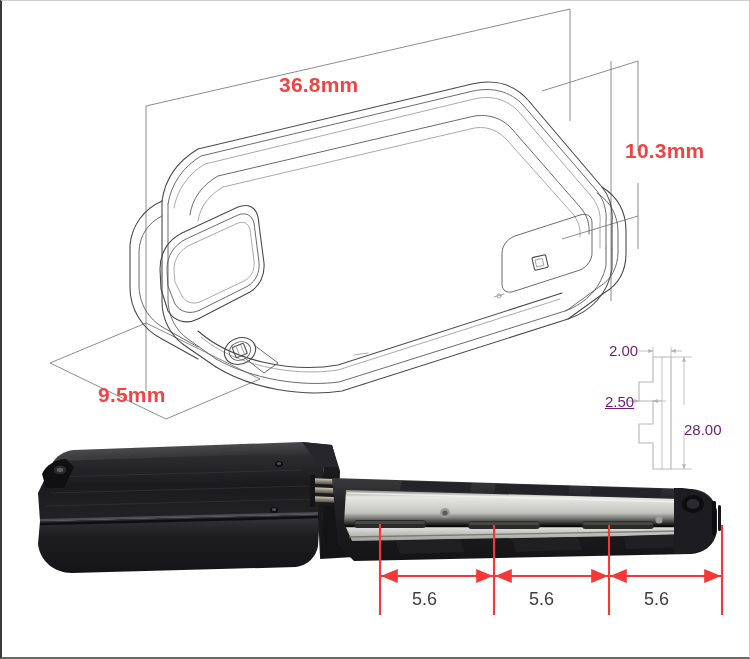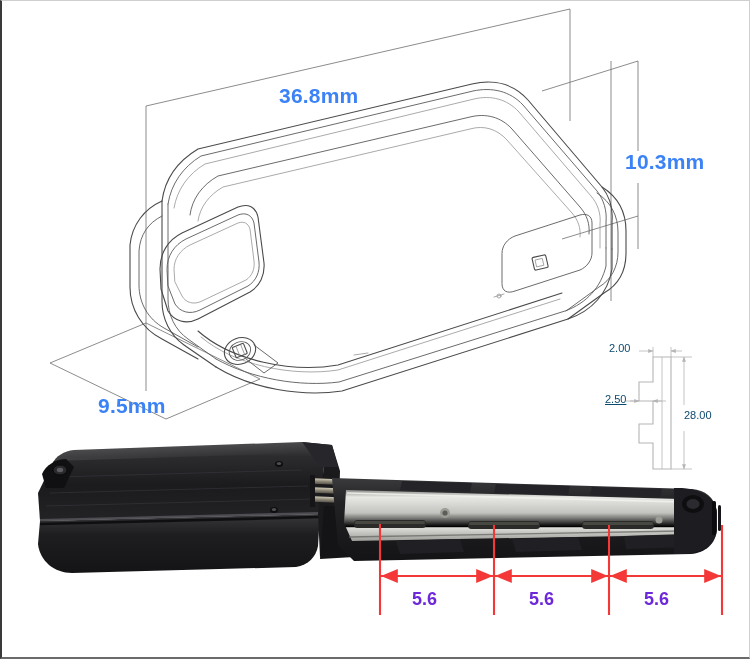--- a/index.html
+++ b/index.html
@@ -25,50 +25,49 @@
     position: absolute;
     left: 0; top: 0;
     width: 750px;
     height: 659px;
   }
   .layer svg { display: block; }
 
   
   .dim-label {
     position: absolute;
-    color: #3b82f6;
+    color: #ef4444;
     font-size: 21px;
     font-weight: 600;
     letter-spacing: .2px;
     white-space: nowrap;
     font-family: "Liberation Sans", "DejaVu Sans", sans-serif;
-    margin-top: 11px;
   }
   #lbl-length { left: 277px; top: 72px; }
   #lbl-height { left: 623px; top: 138px; }
   #lbl-width  { left: 96px;  top: 382px; }
 
   .xsec-label {
     position: absolute;
-    color: #0c4a6e;
-    font-size: 11px;
+    color: #701a75;
+    font-size: 15px;
     font-weight: 400;
     white-space: nowrap;
     font-family: "Liberation Sans", "DejaVu Sans", sans-serif;
     text-align: center;
   }
   #lbl-x200  { left: 607px; top: 341px; }
   #lbl-x250  { left: 603px; top: 392px; text-decoration: underline; }
-  #lbl-x2800 { left: 682px; top: 408px; }
+  #lbl-x2800 { left: 682px; top: 420px; }
 
   .red-label {
     position: absolute;
-    color: #6d28d9;
+    color: #404040;
     font-size: 18px;
-    font-weight: 700;
+    font-weight: 400;
     white-space: nowrap;
     font-family: "Liberation Sans", "DejaVu Sans", sans-serif;
   }
   #lbl-s1 { left: 410px; top: 588px; }
   #lbl-s2 { left: 527px; top: 588px; }
   #lbl-s3 { left: 642px; top: 588px; }
 </style>
 </head>
 <body>
 

